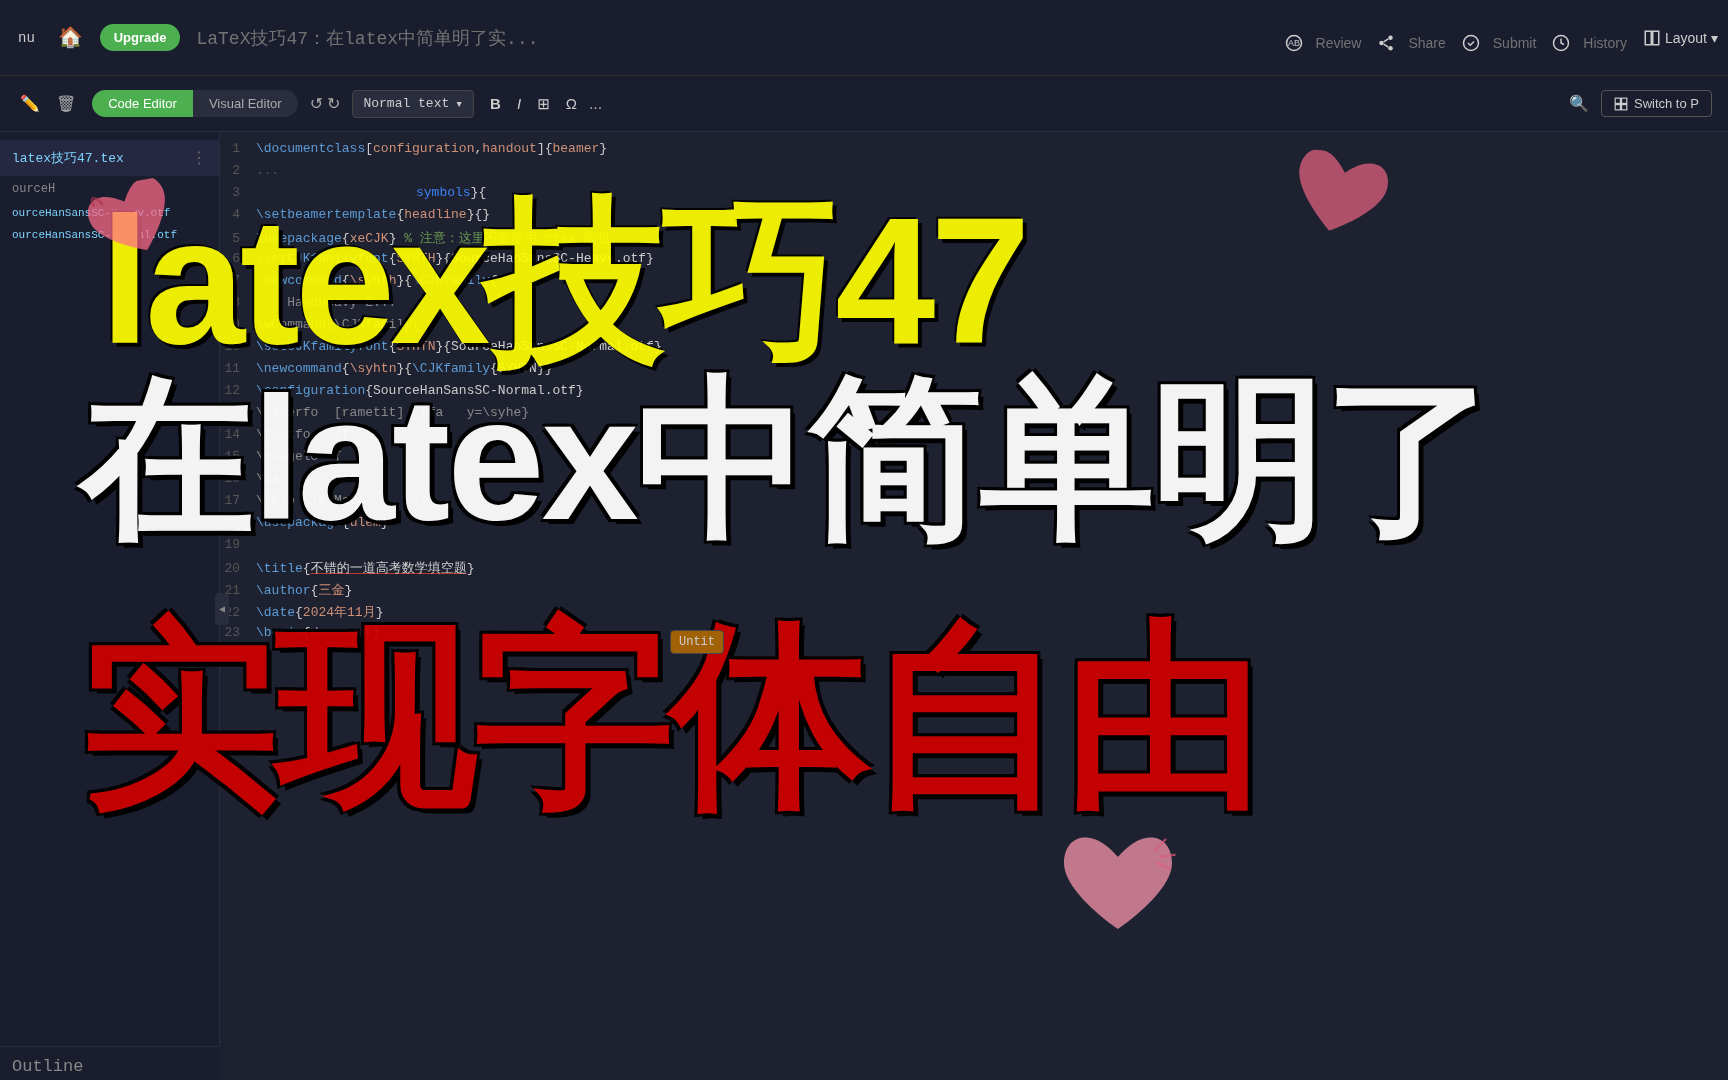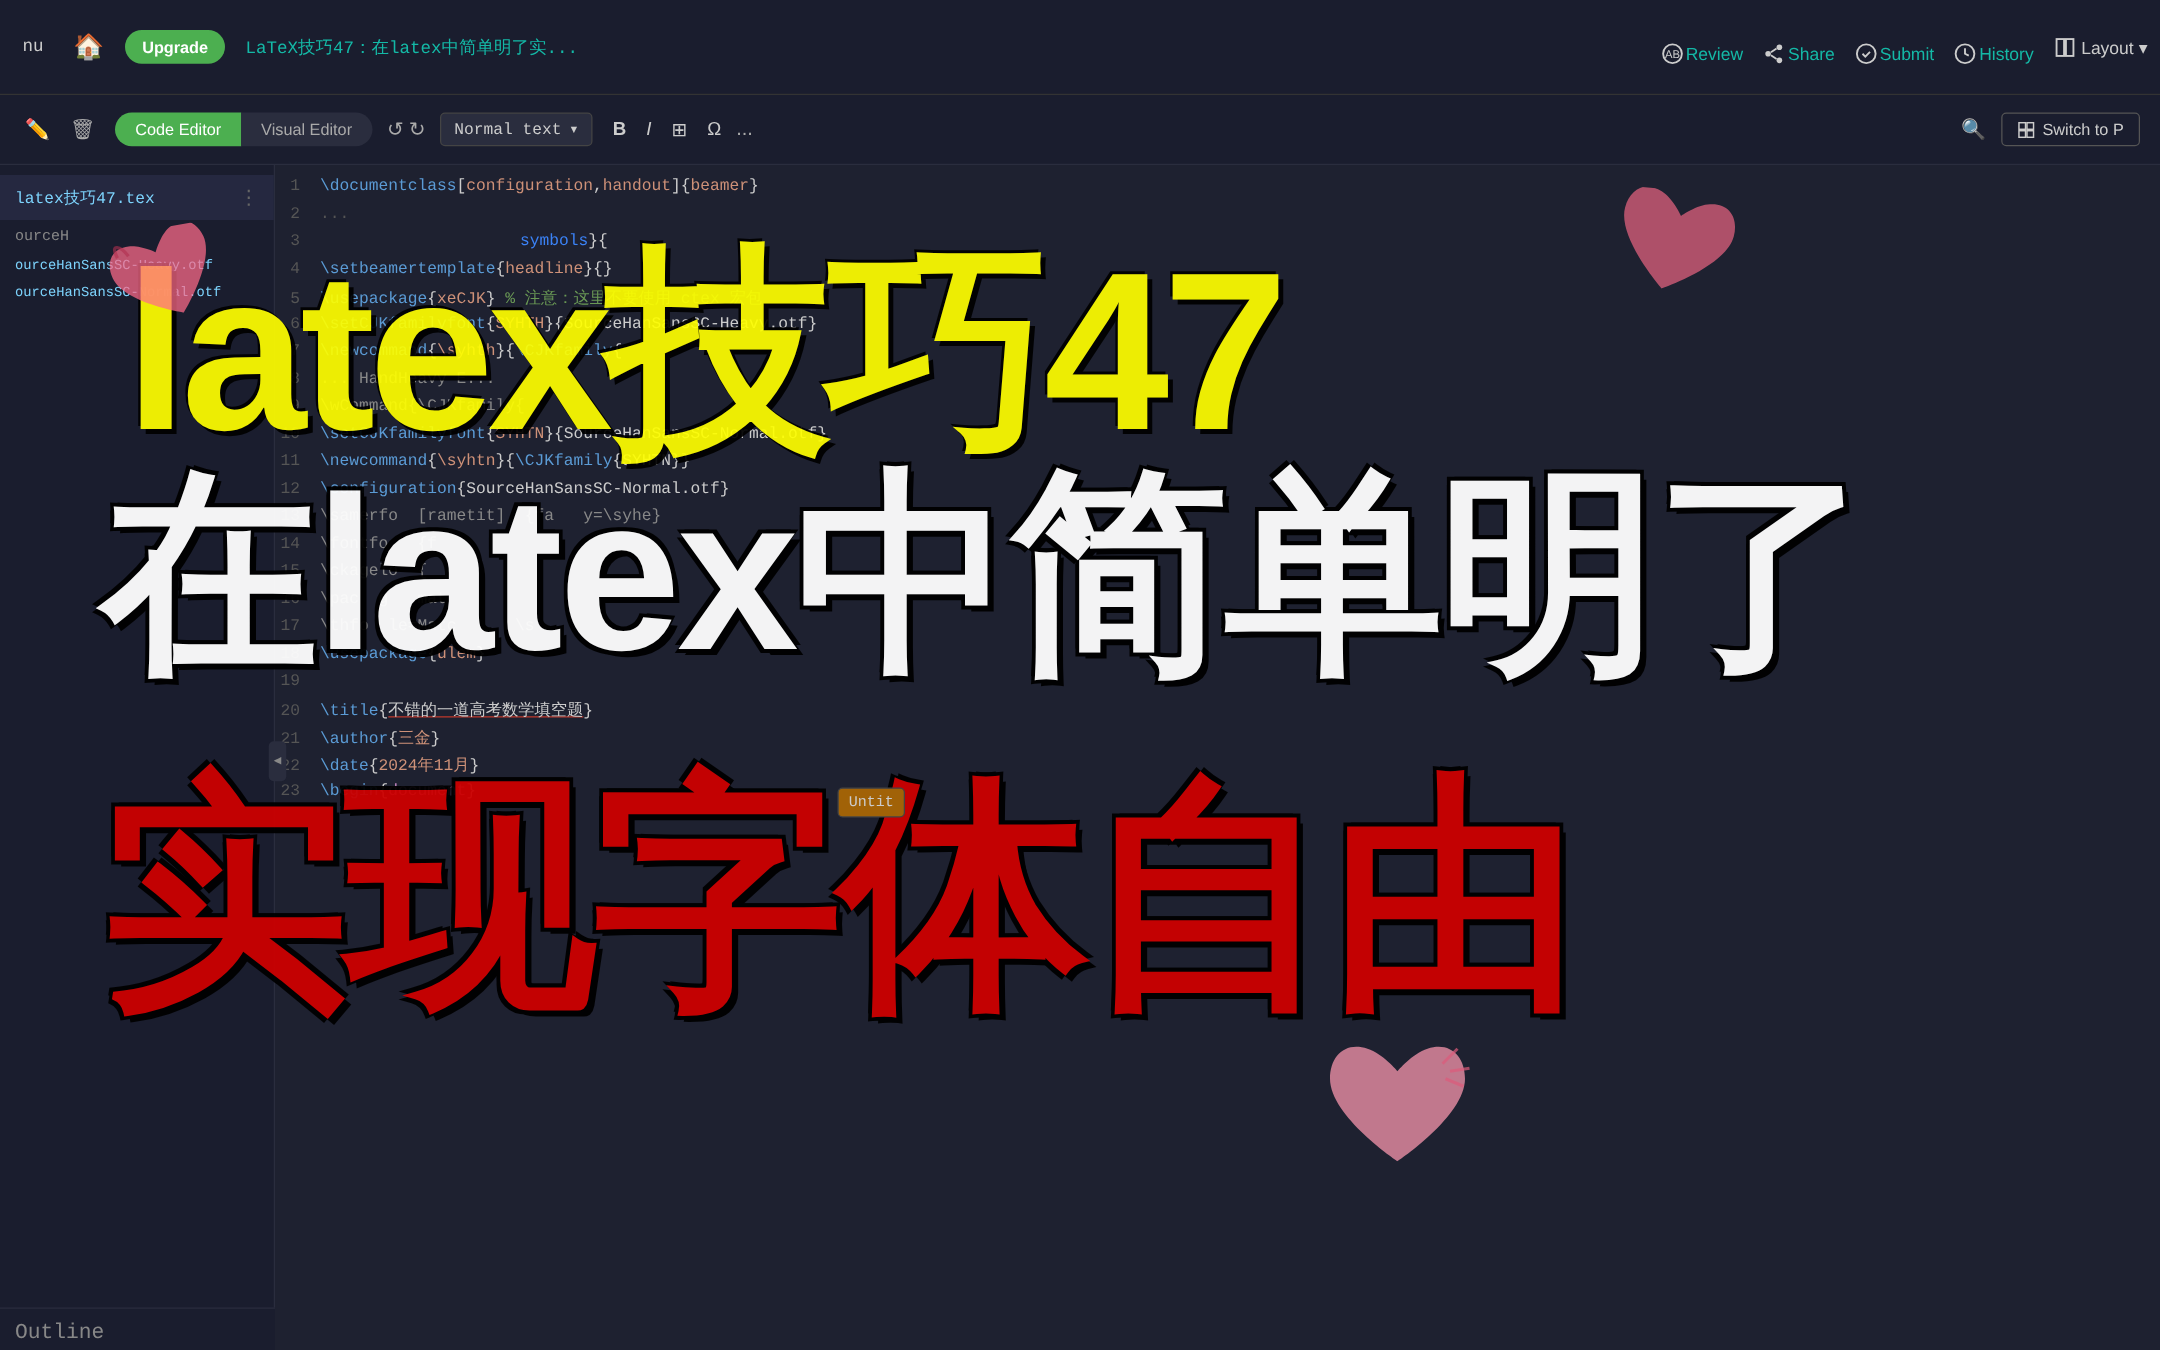--- a/index.html
+++ b/index.html
@@ -38,39 +38,39 @@
       background: #4caf50;
       color: white;
       border: none;
       border-radius: 20px;
       padding: 6px 14px;
       font-size: 13px;
       cursor: pointer;
       font-weight: bold;
     }
     .doc-title {
-      color: #14b8a6;
-      font-size: 14px;
+      color: #737373;
+      font-size: 18px;
       padding: 0 8px;
       flex: 1;
     }
     .nav-actions {
       display: flex;
       align-items: center;
       gap: 16px;
     }
     .nav-btn {
-      color: #14b8a6;
+      color: #737373;
       background: none;
       border: none;
       cursor: pointer;
       font-size: 14px;
       display: flex;
       align-items: center;
-      gap: 2px;
+      gap: 13px;
       margin-top: 11px;
     }
     .nav-btn svg { fill: #ccc; }
     .layout-btn {
       color: #ccc;
       background: none;
       border: none;
       cursor: pointer;
       font-size: 14px;
       display: flex;

